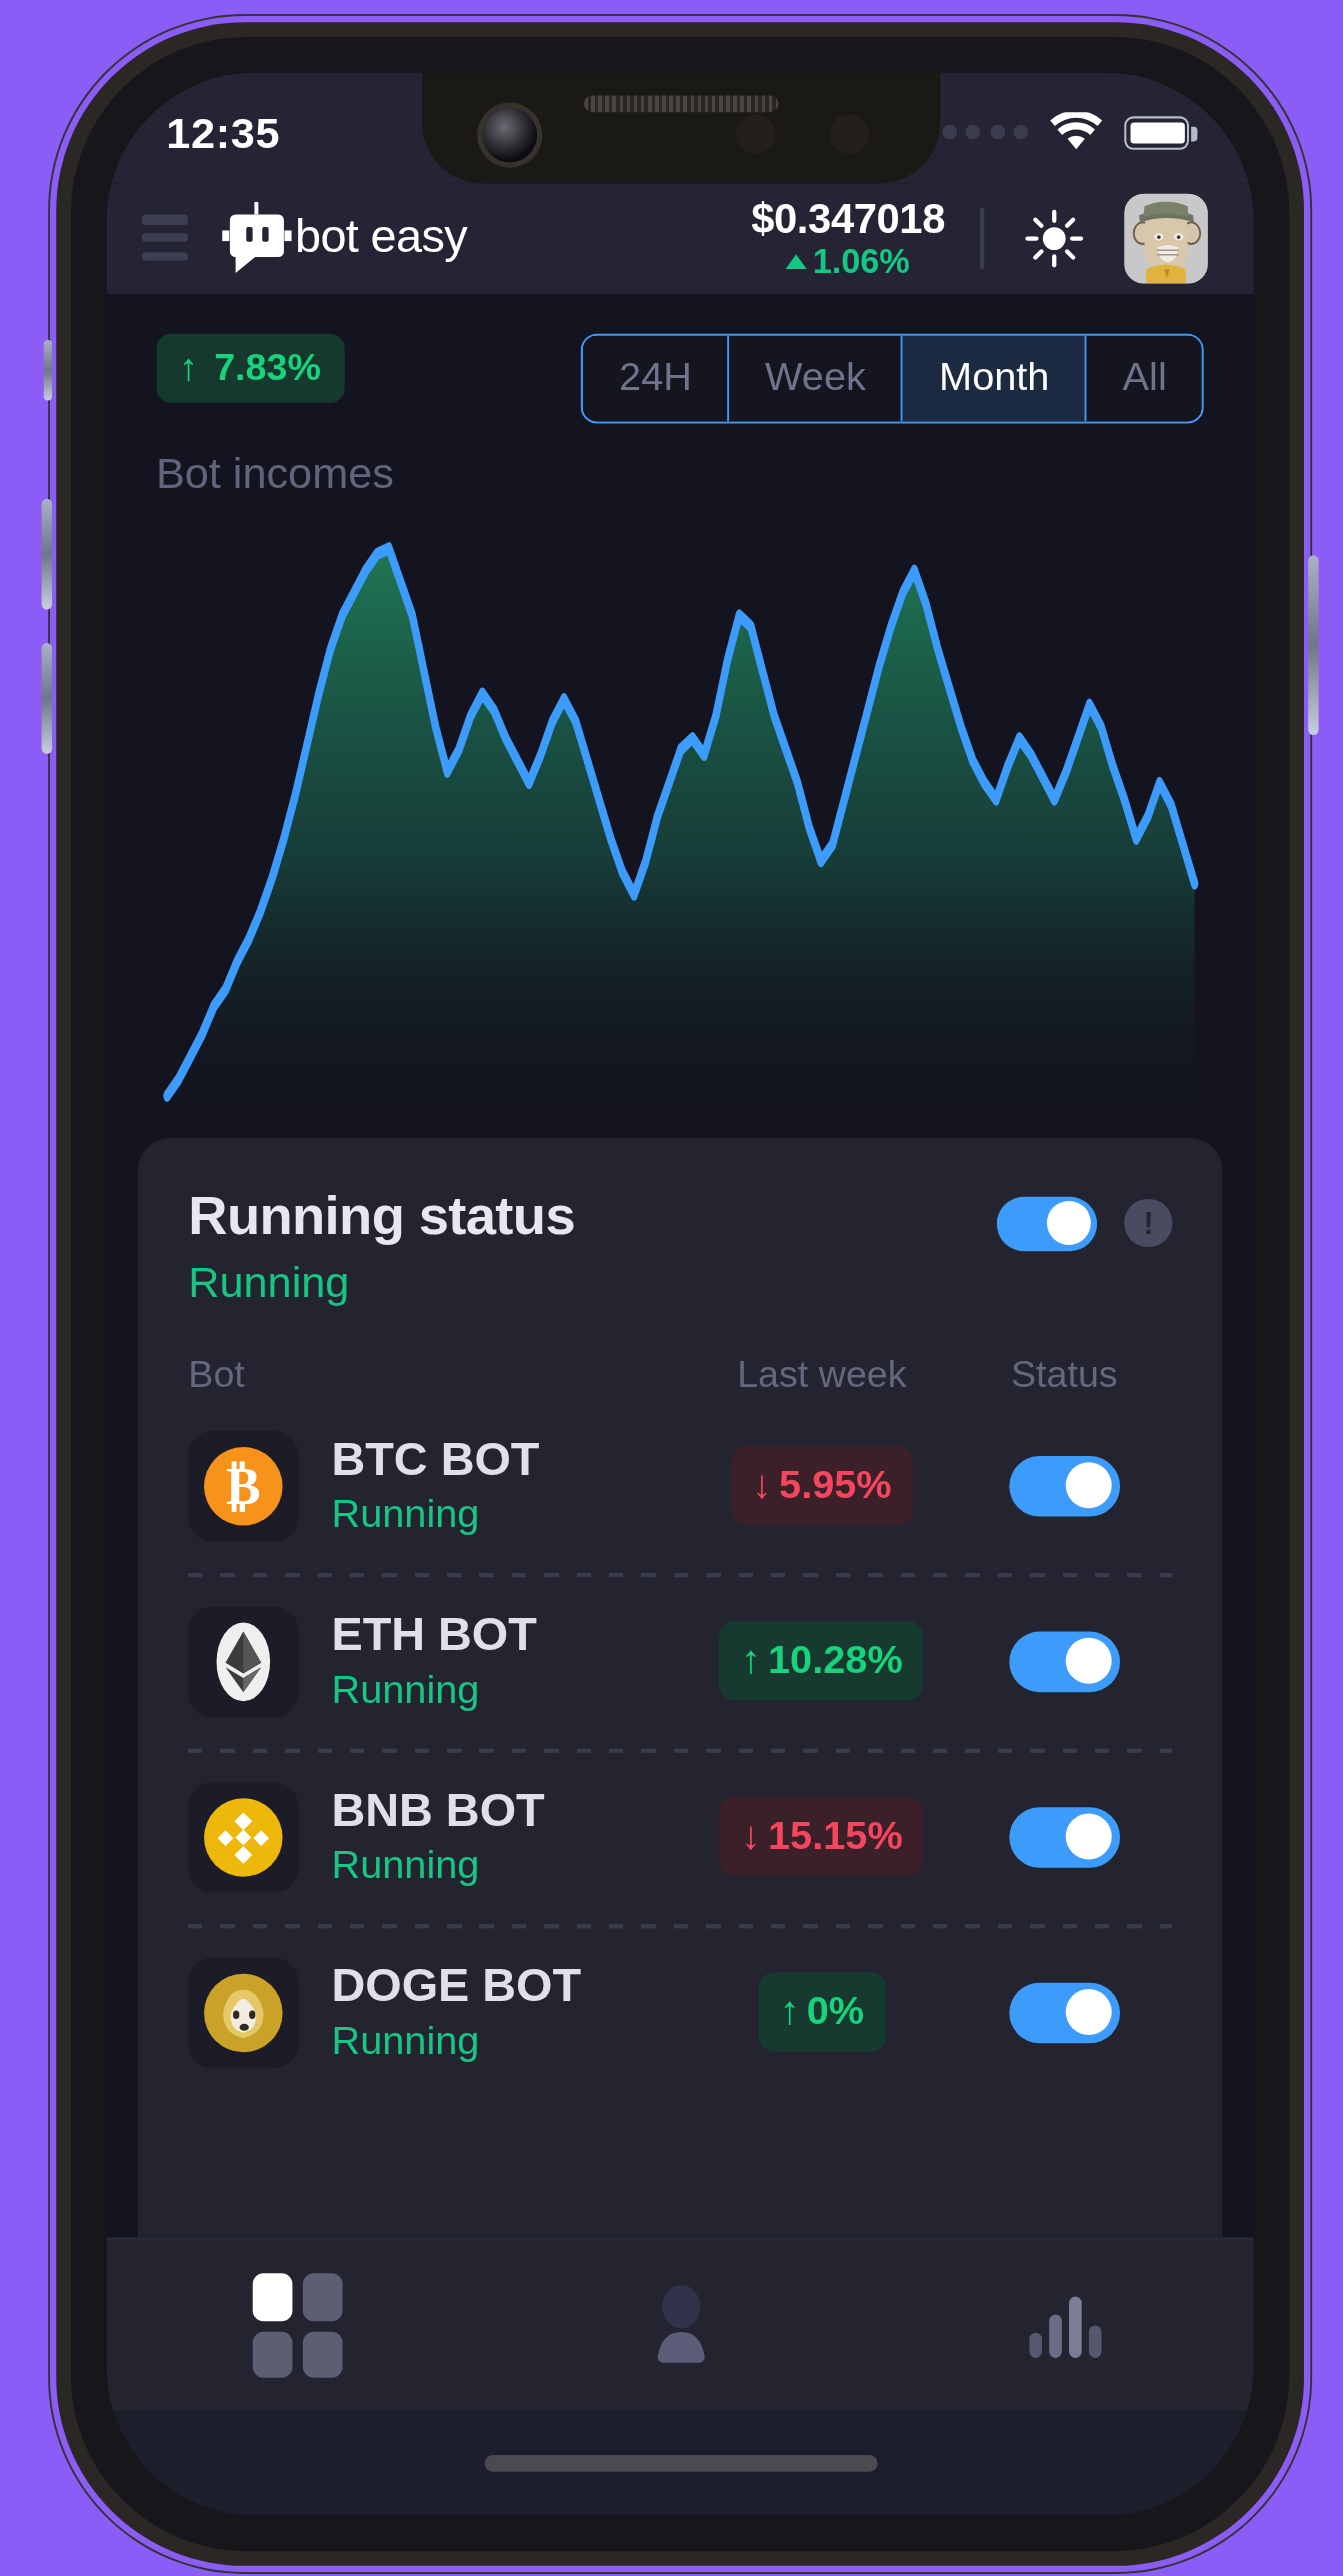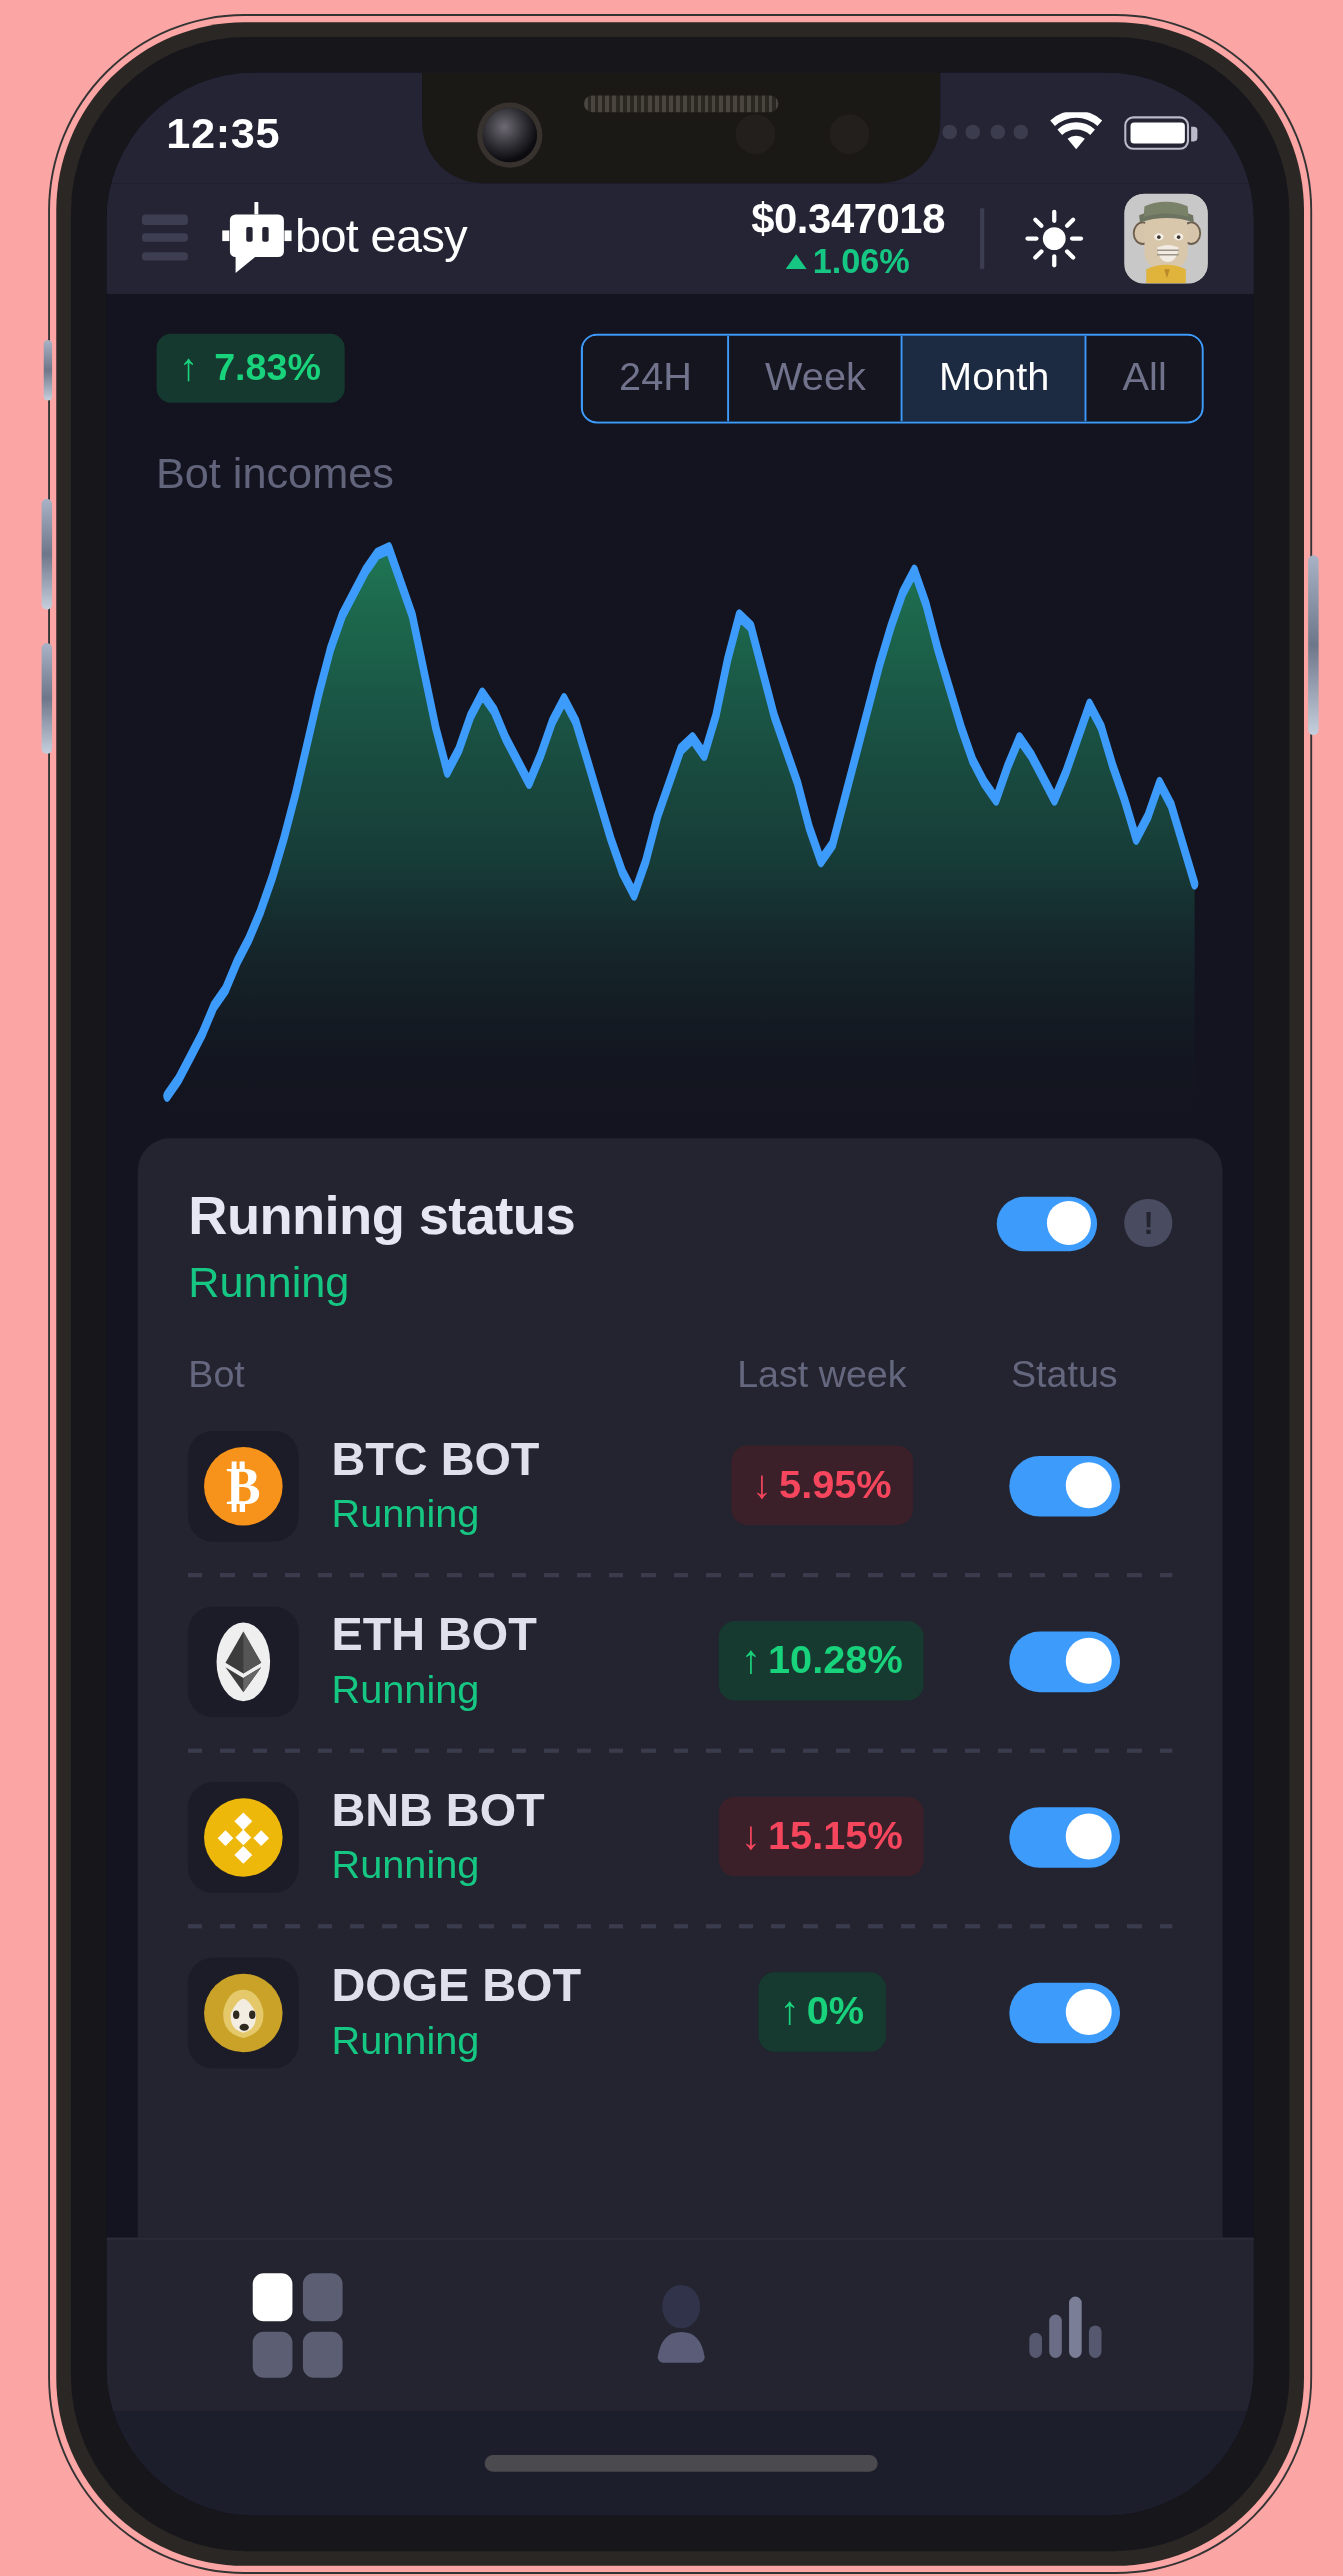--- a/index.html
+++ b/index.html
@@ -2,21 +2,21 @@
 <html style="font-size:13.8px"><head>
 <meta charset="utf-8">
 <style>
   * { margin:0; padding:0; box-sizing:border-box; }
   html,body {
     width:1344px; height:2576px;
     background:#000; overflow:hidden;
     font-family:"Liberation Sans", sans-serif;
   }
   
-  #stage { position:relative; width:1344px; height:2576px; background:#fca5a5; }
+  #stage { position:relative; width:1344px; height:2576px; background:#8b5cf6; }
 
   .phone-outer{
     position:absolute; left:50px; top:15.5px; width:603px; height:1223px;
     border-radius:93px;
     background:linear-gradient(100deg,#c9d2e4 0%,#8d97ad 18%,#e8edf6 34%,#6f7customs 35%,#aab3c6 52%,#f2f5fb 70%,#7e879c 86%,#cfd7e6 100%);
     transform:scale(2.09); transform-origin:top left;
     box-shadow:0 0 0 0.9px #333;
   }
   .phone-band{
     position:absolute; inset:2.6px; border-radius:90px;

